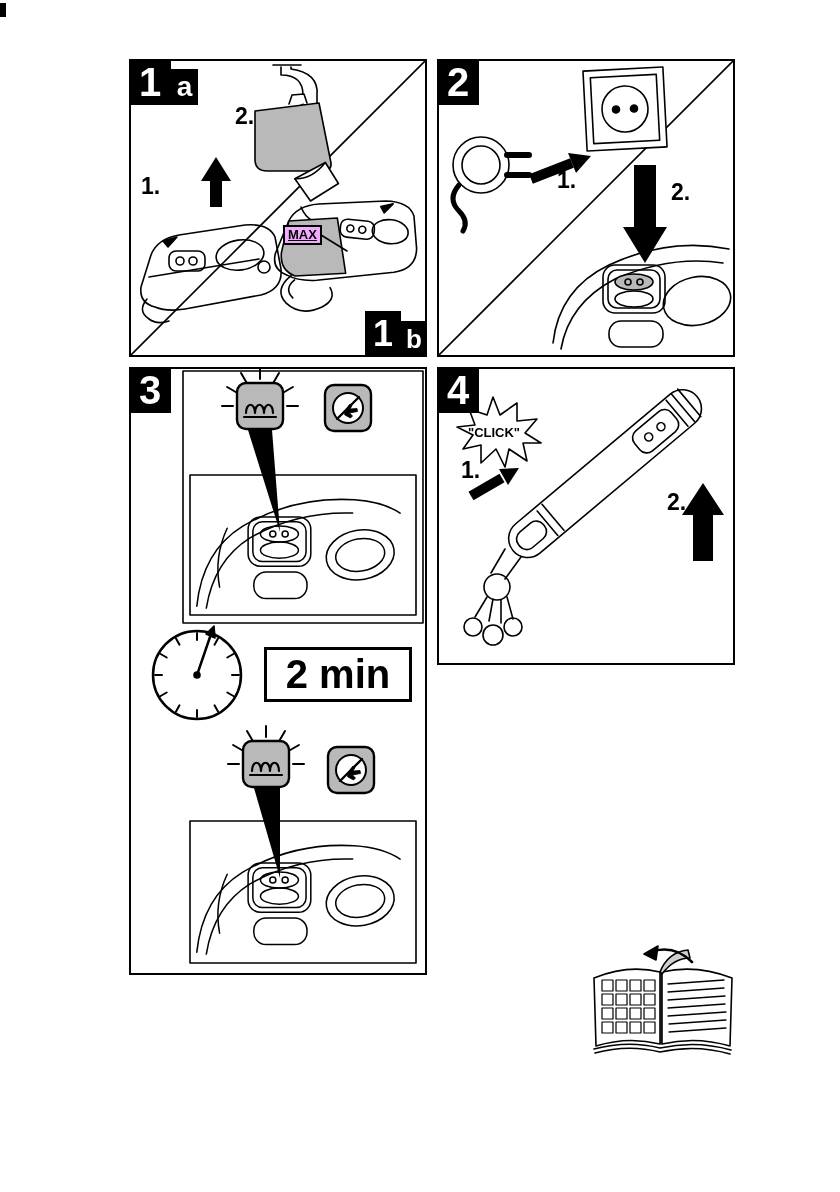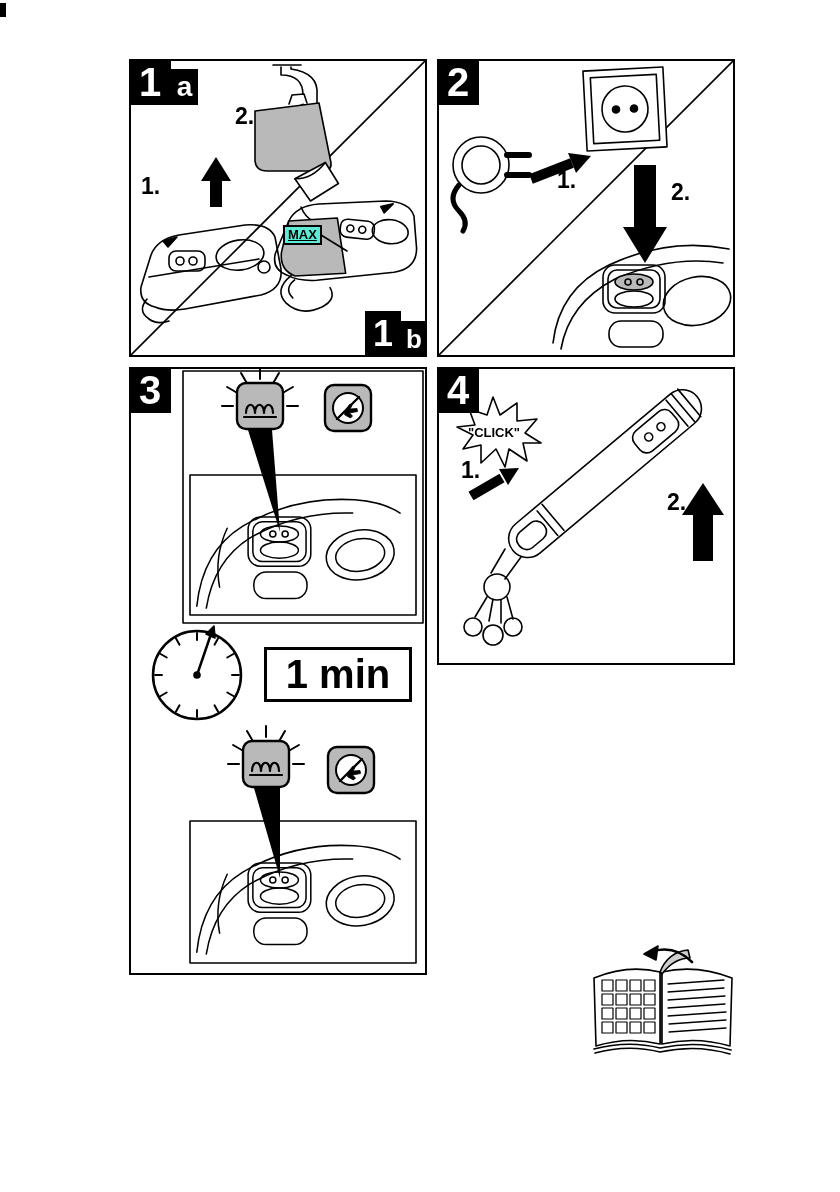--- a/index.html
+++ b/index.html
@@ -15,21 +15,21 @@
   .sketch { stroke:#000; fill:none; stroke-width:1.6; stroke-linecap:round; stroke-linejoin:round; }
   .badge { position:absolute; background:#000; color:#fff; font-weight:bold;
            display:flex; align-items:center; justify-content:center; line-height:1; z-index:3; }
   .badge.main { width:42px; height:46px; font-size:40px; }
   .badge.sub  { width:27px; height:36px; font-size:28px; }
   .badge.tl-main { left:-2px; top:-2px; }
   .badge.tl-sub  { left:40px; top:8px; }
   .badge.br-main { right:24px; bottom:-2px; width:36px; height:46px; font-size:36px; }
   .badge.br-sub  { right:-2px; bottom:-2px; width:26px; height:36px; font-size:26px; }
   .step { position:absolute; font-weight:bold; font-size:23px; z-index:2; }
-  .max-box { position:absolute; left:152px; top:164px; border:2px solid #000; background:#5eead4;
+  .max-box { position:absolute; left:152px; top:164px; border:2px solid #000; background:#f0abfc;
              font-weight:bold; font-size:13px; padding:0 3px 1px; text-decoration:underline; z-index:2; }
   .min-box { position:absolute; left:133px; top:278px; width:148px; height:55px; border:3px solid #000;
              display:flex; align-items:center; justify-content:center; font-weight:bold; font-size:40px;
              background:#fff; z-index:2; }
   .click-label { position:absolute; left:19px; top:56px; width:72px; text-align:center;
                  font-weight:bold; font-size:13px; z-index:2; }
   #book { position:absolute; left:586px; top:944px; width:154px; height:122px; }
   #corner-mark { position:absolute; left:0; top:3px; width:6px; height:14px; background:#000; }
 </style>
 </head>
@@ -176,21 +176,21 @@
       </g>
 
       <use href="#lampicon" x="112" y="372"></use>
       <use href="#rays" transform="translate(135,395)"></use>
       <use href="#handicon" x="197" y="378"></use>
       <polygon points="123,419 149,419 149,509" fill="#000"></polygon>
       <rect x="59" y="452" width="226" height="142" class="sketch"></rect>
       <use href="#console" transform="translate(62,454) scale(0.95)"></use>
     </svg>
     <div class="badge main tl-main">3</div>
-    <div class="min-box">1 min</div>
+    <div class="min-box">2 min</div>
   </section>
 
   <section class="panel" id="panel-4">
     <svg class="art" viewBox="0 0 294 294">
       <polygon class="sketch" style="fill:#fff" points="54,28 61,46 78,34 78,52 98,50 86,64 102,74 84,74 88,92 70,80 66,98 57,80 42,94 42,76 24,80 34,66 18,58 36,56 30,40 48,46"></polygon>
       <g class="sketch" transform="rotate(-40 170 100)">
         <rect x="44" y="82" width="240" height="38" rx="19"></rect>
         <rect x="206" y="88" width="48" height="26" rx="9"></rect>
         <circle cx="221" cy="101" r="4"></circle>
           <circle cx="237" cy="101" r="4"></circle>

